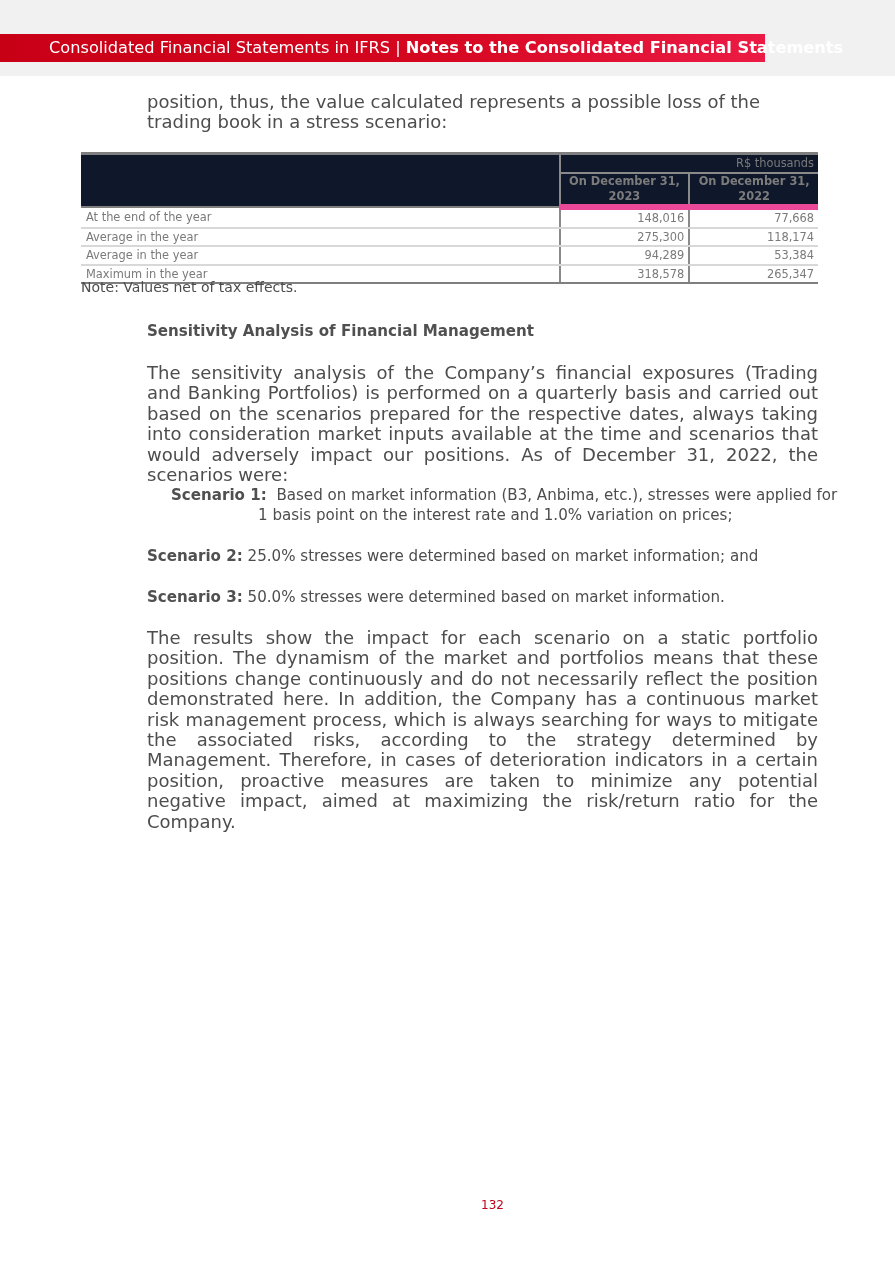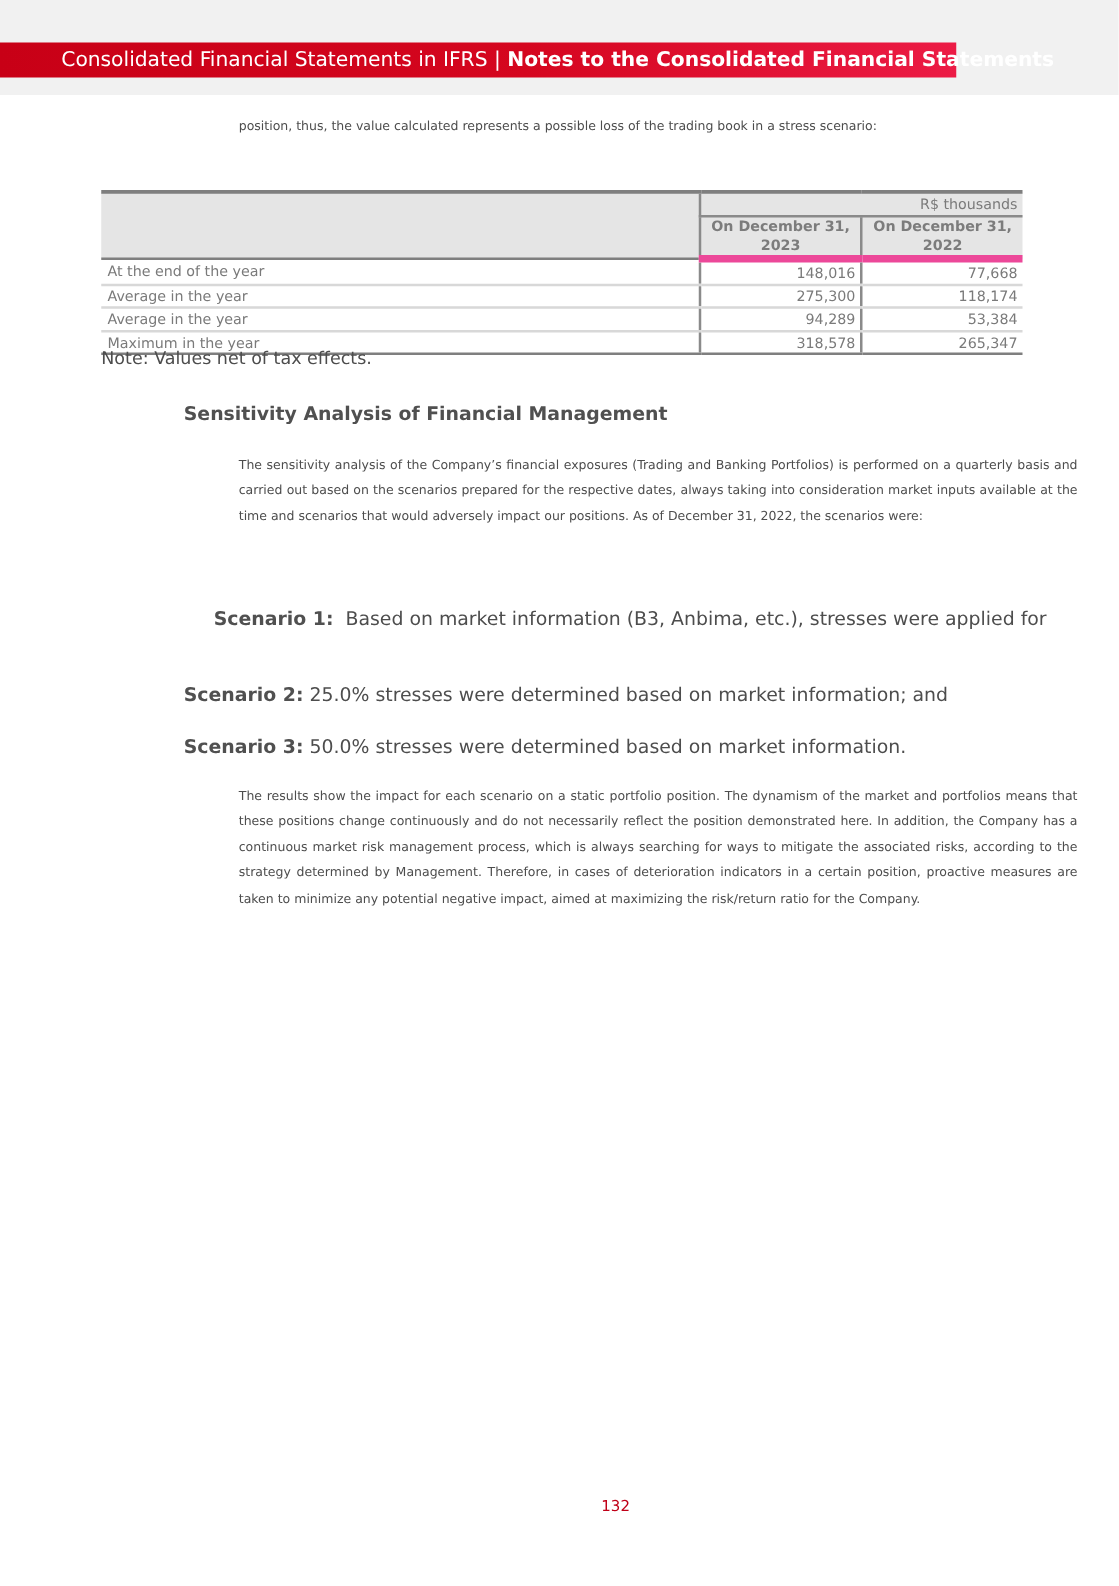--- a/index.html
+++ b/index.html
@@ -18,32 +18,31 @@
     background: linear-gradient(90deg, #c80016 0%, #d5061f 55%, #ec1b45 100%);
     color: #ffffff;
     font-size: 16.2px;
     line-height: 28px;
     white-space: nowrap;
   }
   .header-bar .inner { position: absolute; left: 49px; top: 0; }
   .header-bar .bold { font-weight: bold; }
   .body-text {
     position: absolute; left: 147px; width: 671px;
-    font-size: 10px; line-height: 20.4px; color: #4d4d4d;
+    font-size: 18px; line-height: 20.4px; color: #4d4d4d;
     text-align: justify;
-    margin-left: 44px;
   }
   .lead { top: 92px; text-align: left; }
   table.var-table {
     position: absolute; left: 81px; top: 152px; width: 737px;
     border-collapse: collapse;
     font-size: 11.4px; color: #7a7a7a;
   }
   .var-table td { padding: 0 4px 0 5px; height: 18px; line-height: 18px; }
-  .var-table .head-row td { background: #e5e5e5; }
+  .var-table .head-row td { background: #0f172a; }
   .var-table .top-line td { border-top: 3px solid #7f7f7f; }
   .var-table .label-col { width: 466px; }
   .var-table .vline { border-left: 2px solid #8a8a8a; }
   .var-table .unit { text-align: right; height: 17px; line-height: 17px; border-bottom: 2px solid #8a8a8a; }
   .var-table .colhead {
     text-align: center; font-weight: bold; color: #7c7c7c; font-size: 11.4px;
     line-height: 15px; height: 30px; width: 123px; padding: 0 2px;
   }
   .var-table .head-bottom td { border-bottom: 6px solid #ec4899; margin-left: 45px; }
   .var-table .data-row td { border-bottom: 2px solid #d8d8d8; height: 16.5px; line-height: 16.5px; }
@@ -117,20 +116,21 @@
 </tbody>
   </table>
 <div class="note">Note: Values net of tax effects.</div>
 
 <div class="section-title">Sensitivity Analysis of Financial Management</div>
 <div class="body-text p1">The sensitivity analysis of the Company’s financial exposures (Trading and Banking Portfolios) is performed on a quarterly basis and carried out based on the scenarios prepared for the respective dates, always taking into consideration market inputs available at the time and scenarios that would adversely impact our positions. As of December 31, 2022, the scenarios were:</div>
 
 <div class="scenario scen1">
   <span class="lbl">Scenario 1:</span>&nbsp;
   <span>Based on market information (B3, Anbima, etc.), stresses were applied for</span>
+  <span class="cont">1 basis point on the interest rate and 1.0% variation on prices;</span>
 </div>
 <div class="scenario scen2">
   <span class="lbl">Scenario 2:</span>
   <span>25.0% stresses were determined based on market information; and</span>
 </div>
 <div class="scenario scen3">
   <span class="lbl">Scenario 3:</span>
   <span>50.0% stresses were determined based on market information.</span>
 </div>
 

